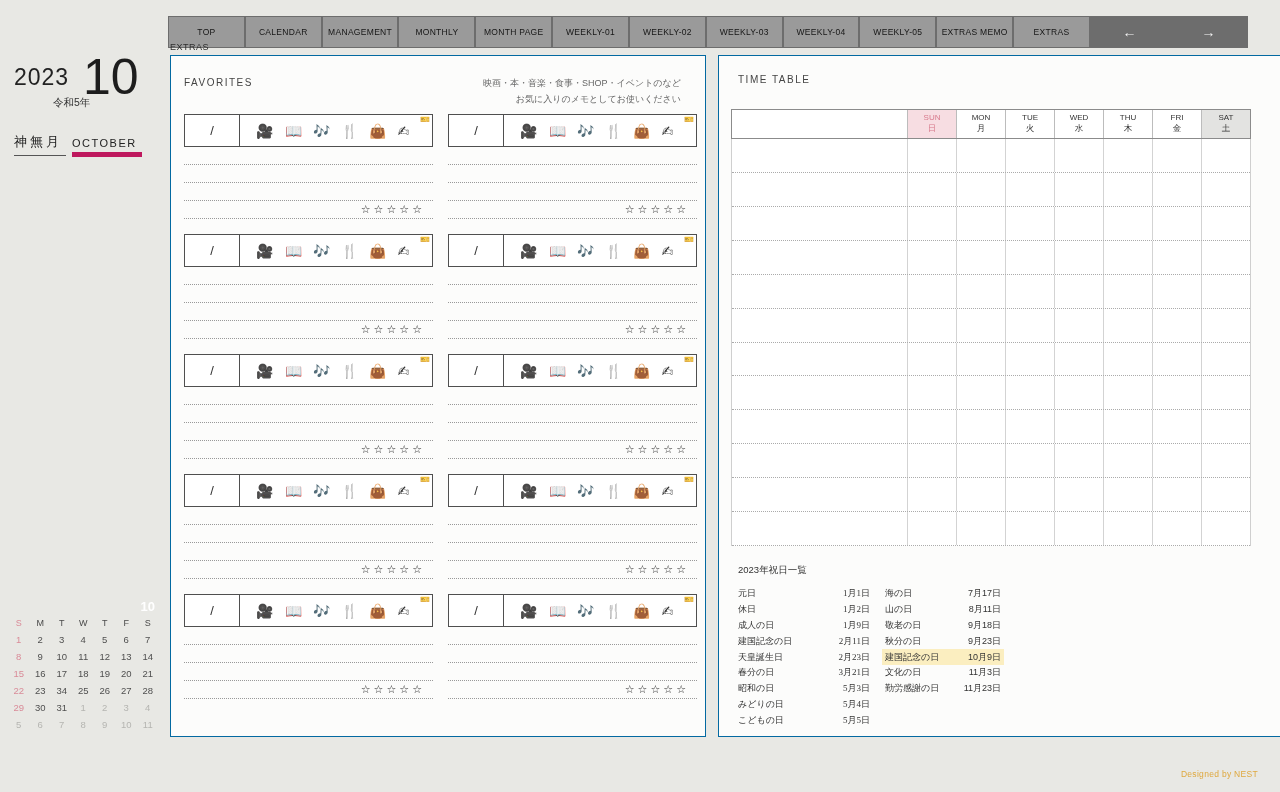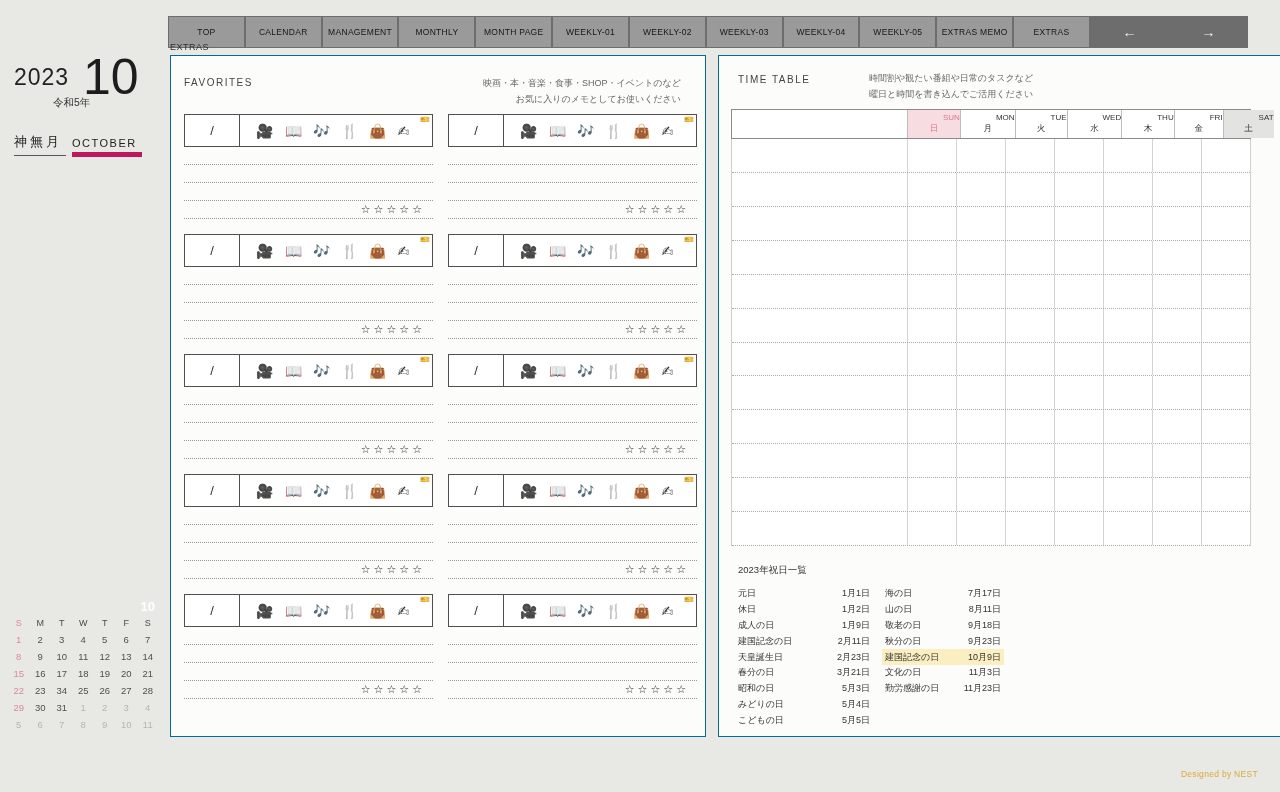--- a/index.html
+++ b/index.html
@@ -55,36 +55,36 @@
 
   
   .tt-title{position:absolute;left:19px;top:18px;font-size:10px;letter-spacing:1.5px;color:#444;}
   .tt-note{position:absolute;left:150px;top:14px;font-size:9px;color:#666;line-height:1.8;}
   .timetable{position:absolute;left:12px;top:53px;width:520px;}
   .tt-header{display:flex;height:30px;border:1px solid #8b8b8b;background:#fff;}
   .tt-header .tt-cell{border-left:1px solid #bcbcbc;display:flex;flex-direction:column;align-items:center;justify-content:center;gap:1px;}
   .tt-header .tt-cell:first-child{border-left:none;}
   .tt-time-col{width:175px;flex:none;}
   .tt-day{flex:1;}
-  .tt-en{font-size:8px;color:#333;padding-left:35px;}
+  .tt-en{font-size:8px;color:#333;}
   .tt-jp{font-size:8.5px;color:#333;}
   .tt-sun{background:#f7dde2;}
   .tt-sun .tt-en,.tt-sun .tt-jp{color:#d8798c;}
   .tt-sat{background:#e3e3e1;}
   .tt-body{height:407px;display:flex;flex-direction:column;background:#fff;border-left:1px solid #cfcfcf;border-right:1px solid #cfcfcf;}
   .tt-row{flex:1;display:flex;border-bottom:1px dotted #ababab;}
   .tt-row .tt-cell{flex:1;border-left:1px solid #d3d3d3;}
   .tt-row .tt-cell:first-child{border-left:none;width:175px;flex:none;}
 
   
   .holidays{position:absolute;left:19px;top:508px;}
   .hol-title{font-size:9.5px;color:#333;margin-bottom:9px;}
   .hol-cols{display:flex;gap:12px;align-items:flex-start;}
   .hol-row{display:flex;justify-content:space-between;align-items:center;height:15.8px;font-size:9px;color:#333;}
-  .hol-col-left .hol-row{width:132px;}
+  .hol-col-left .hol-row{width:132px;font-family:Liberation Serif, serif;}
   .hol-col-right .hol-row{width:122px;padding:0 3px;}
   .hol-row.highlight{background:#fbeec0;}
 
   .credit{position:absolute;right:22px;top:769px;font-size:8.5px;color:#dfa83e;letter-spacing:.3px;}
 </style>
 </head>
 <body>
 
 <div class="nav-bar">
   <div class="nav-tabs">
@@ -374,24 +374,20 @@
         <div class="fav-line"></div>
         <div class="fav-line">
           <div class="fav-stars">☆☆☆☆☆</div>
         </div>
       </div>
     </div>
 </div>
 
 <div class="panel panel-right">
   <div class="tt-title">TIME TABLE</div>
-  <div class="tt-note">
-    <div>時間割や観たい番組や日常のタスクなど</div>
-    <div>曜日と時間を書き込んでご活用ください</div>
-  </div>
   <div class="timetable">
     <div class="tt-header">
         <div class="tt-cell tt-time-col"></div>
         <div class="tt-cell tt-day tt-sun">
           <div class="tt-en">SUN</div>
           <div class="tt-jp">日</div>
         </div>
         <div class="tt-cell tt-day">
           <div class="tt-en">MON</div>
           <div class="tt-jp">月</div>

